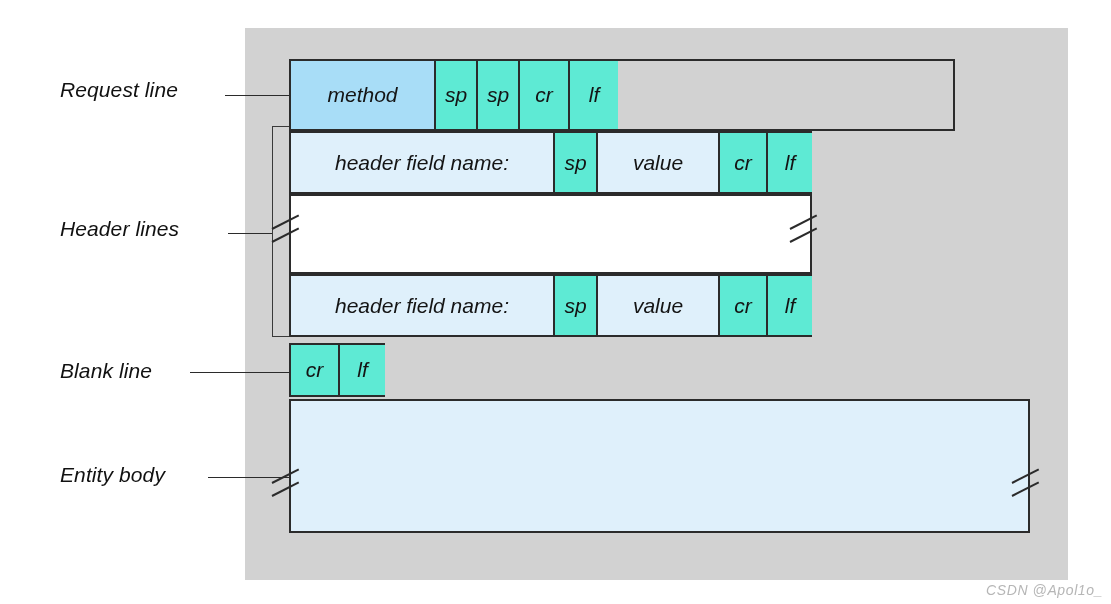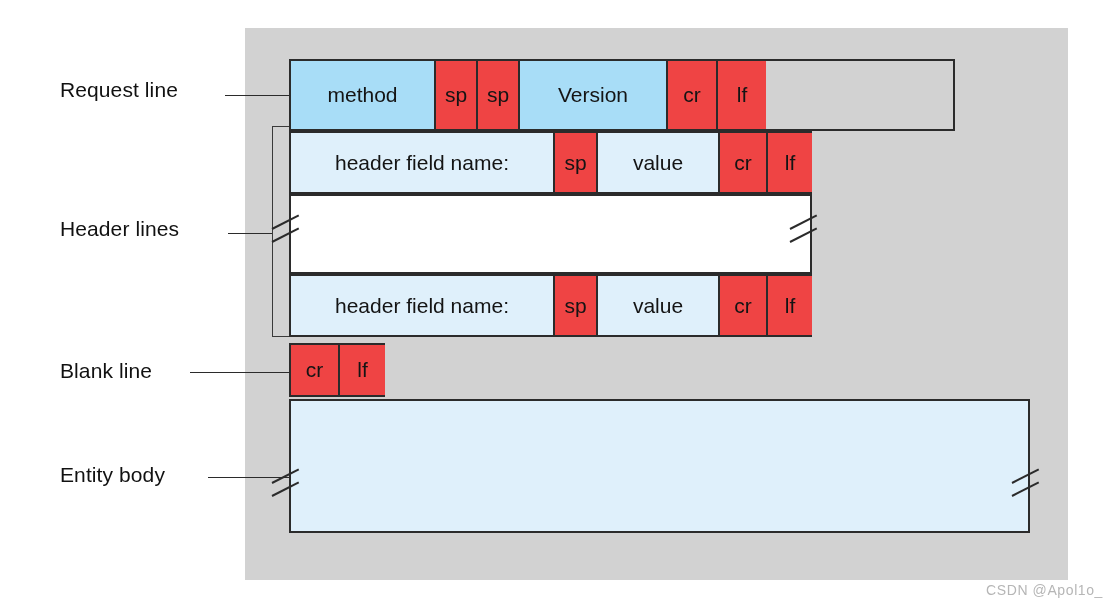--- a/index.html
+++ b/index.html
@@ -12,20 +12,21 @@
     height: 604px;
     position: relative;
     font-family: "Liberation Sans", sans-serif;
     overflow: hidden;
   }
   #stage {
     position: absolute;
     left: 0; top: 0;
     width: 1111px;
     height: 604px;
+    font-style: italic;
   }
   .gray-panel {
     position: absolute;
     left: 245px;
     top: 28px;
     width: 823px;
     height: 552px;
     background: #d2d2d2;
   }
   .label {
@@ -55,21 +56,21 @@
     color: #141414;
     border-right: 2.2px solid #2b2b2b;
     height: 100%;
     overflow: hidden;
     white-space: nowrap;
     text-align: right;
   }
   .cell:last-child { border-right: none; }
   .fill-blue   { background: #a8ddf7; }
   .fill-lblue  { background: #dff0fb; }
-  .fill-white  { background: #ef4444; }
+  .fill-white  { background: #5eead4; }
 
   
   #request-line { left: 289px; top: 59px; width: 666px; height: 72px; }
   
   #header-row-1 { left: 289px; top: 131px; width: 523px; height: 63px; }
   #header-gap   { left: 289px; top: 194px; width: 523px; height: 80px; background:#ffffff; }
   #header-row-2 { left: 289px; top: 274px; width: 523px; height: 63px; }
   
   #blank-line   { left: 289px; top: 343px; width: 96px; height: 54px; }
   
@@ -127,21 +128,20 @@
 
   <div class="label" style="left:60px; top:463px;">Entity body</div>
   <div class="leader" style="left:208px; top:477px; width:83px;"></div>
 
   <div class="bracket" style="left:272px; top:126px; width:19px; height:211px;"></div>
 
   <div class="row" id="request-line">
       <div class="cell fill-blue" style="width: 145px; flex: 0 0 145px;">method</div>
       <div class="cell fill-white" style="width: 42px; flex: 0 0 42px;">sp</div>
       <div class="cell fill-white" style="width: 42px; flex: 0 0 42px;">sp</div>
-      <div class="cell fill-blue" style="width: 148px; flex: 0 0 148px;">Version</div>
       <div class="cell fill-white" style="width: 50px; flex: 0 0 50px;">cr</div>
       <div class="cell fill-white" style="width: 48px; flex: 0 0 48px;">lf</div>
     </div>
 
   <div class="row" id="header-row-1">
       <div class="cell fill-lblue" style="width: 264px; flex: 0 0 264px;">header field name:</div>
       <div class="cell fill-white" style="width: 43px; flex: 0 0 43px;">sp</div>
       <div class="cell fill-lblue" style="width: 122px; flex: 0 0 122px;">value</div>
       <div class="cell fill-white" style="width: 48px; flex: 0 0 48px;">cr</div>
       <div class="cell fill-white" style="width: 44px; flex: 0 0 44px;">lf</div>

